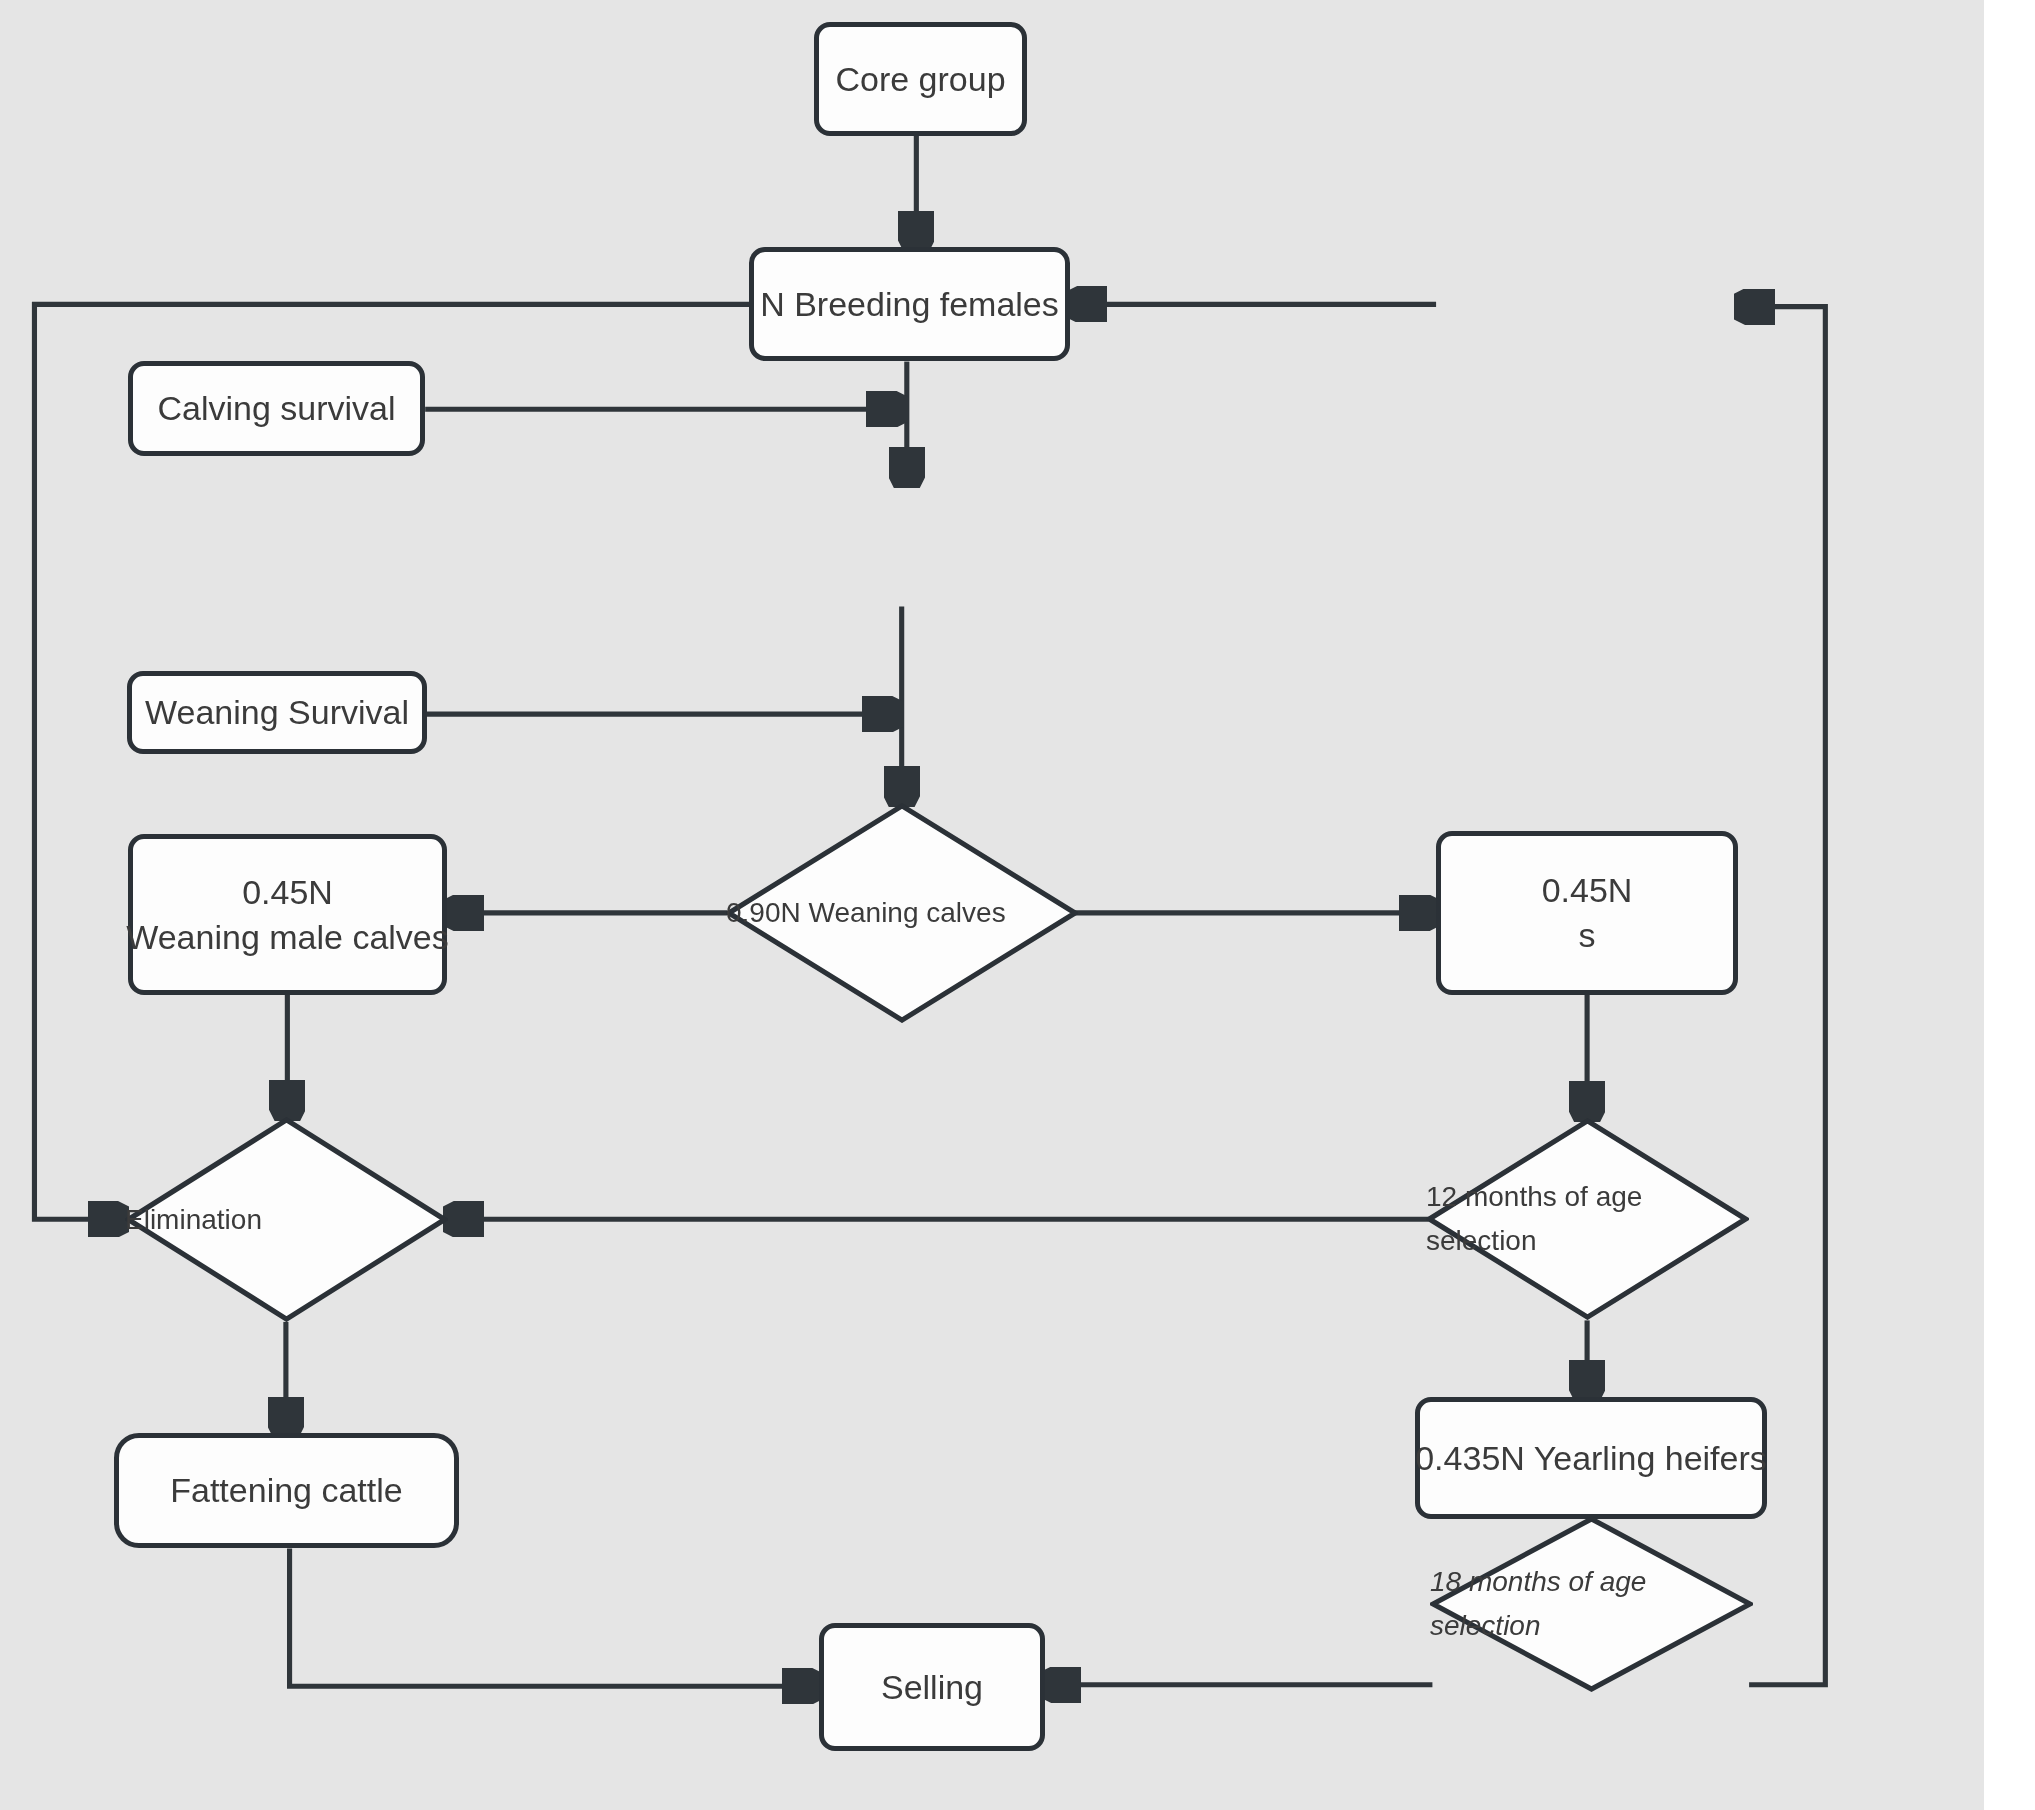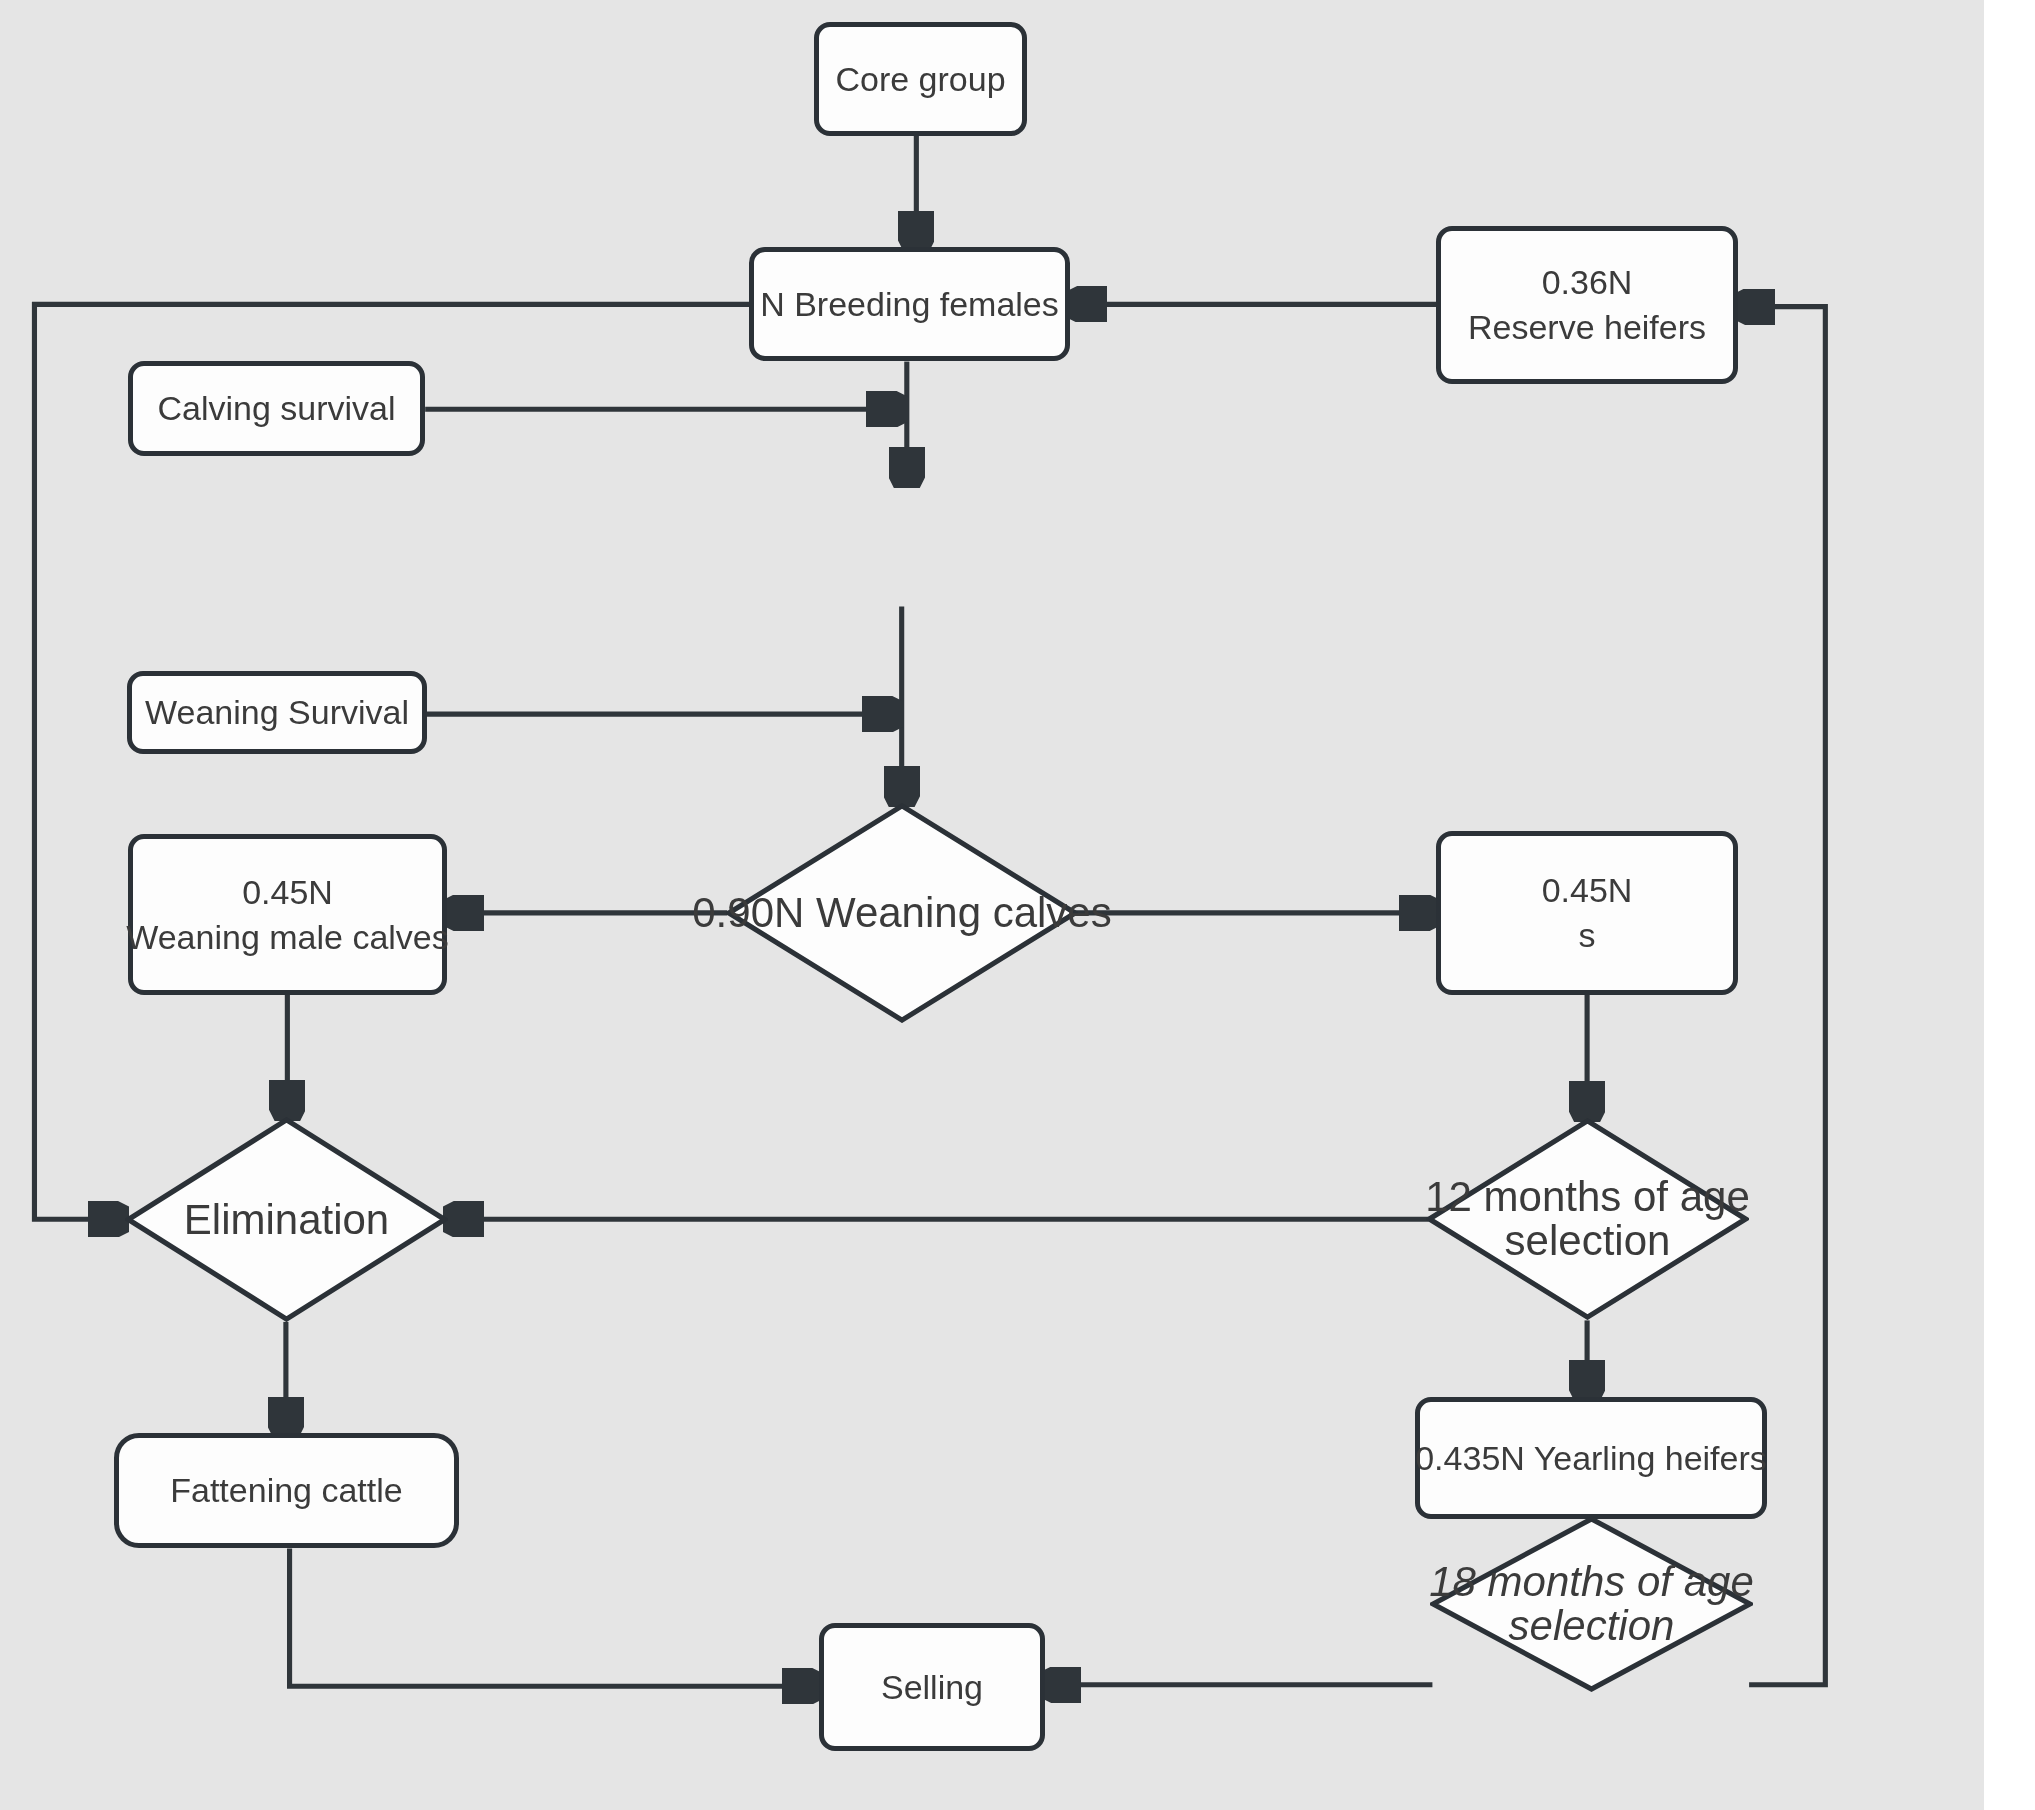--- a/index.html
+++ b/index.html
@@ -8,22 +8,22 @@
   .wires{position:absolute;left:0;top:0;z-index:1;}
   .wires path{stroke:#2f353a;stroke-width:7;fill:none;}
   .node{
     position:absolute;z-index:2;box-sizing:border-box;
     background:#fdfdfd;border:5.1px solid #2b3137;border-radius:16px;
     display:flex;flex-direction:column;align-items:center;justify-content:center;
     color:#3b3b3b;font-size:34px;line-height:45px;text-align:center;
   }
   .decision{
     position:absolute;z-index:2;display:flex;flex-direction:column;
-    align-items:center;justify-content:center;color:#3b3b3b;
-    font-size:42px;line-height:44px;text-align:center;
+    align-items:flex-start;justify-content:center;color:#3b3b3b;
+    font-size:28px;line-height:44px;text-align:center;
   }
   .decision svg{position:absolute;left:0;top:0;z-index:-1;}
   .decision svg polygon{fill:#fdfdfd;stroke:#2b3137;stroke-width:7;stroke-linejoin:miter;}
   .line{display:block;white-space:nowrap;}
   
   #n-core{left:814px;top:22px;width:213px;height:114px;}
   #n-breeding{left:749px;top:247px;width:321px;height:114px;}
   #n-reserve{left:1436px;top:226px;width:302px;height:158px;}
   #n-calving{left:128px;top:361px;width:297px;height:95px;}
   #n-newborn{left:732px;top:484px;width:344px;height:122px;}
@@ -70,24 +70,20 @@
   </svg>
 
   <div class="node" id="n-core">
     <span class="line">Core group</span>
   </div>
 
   <div class="node" id="n-breeding">
     <span class="line">N Breeding females</span>
   </div>
 
-  <div class="node" id="n-reserve">
-    <span class="line">0.36N</span>
-    <span class="line">Reserve heifers</span>
-  </div>
 
   <div class="node" id="n-calving">
     <span class="line">Calving survival</span>
   </div>
 
 
   <div class="node" id="n-weansurv">
     <span class="line">Weaning Survival</span>
   </div>
 

